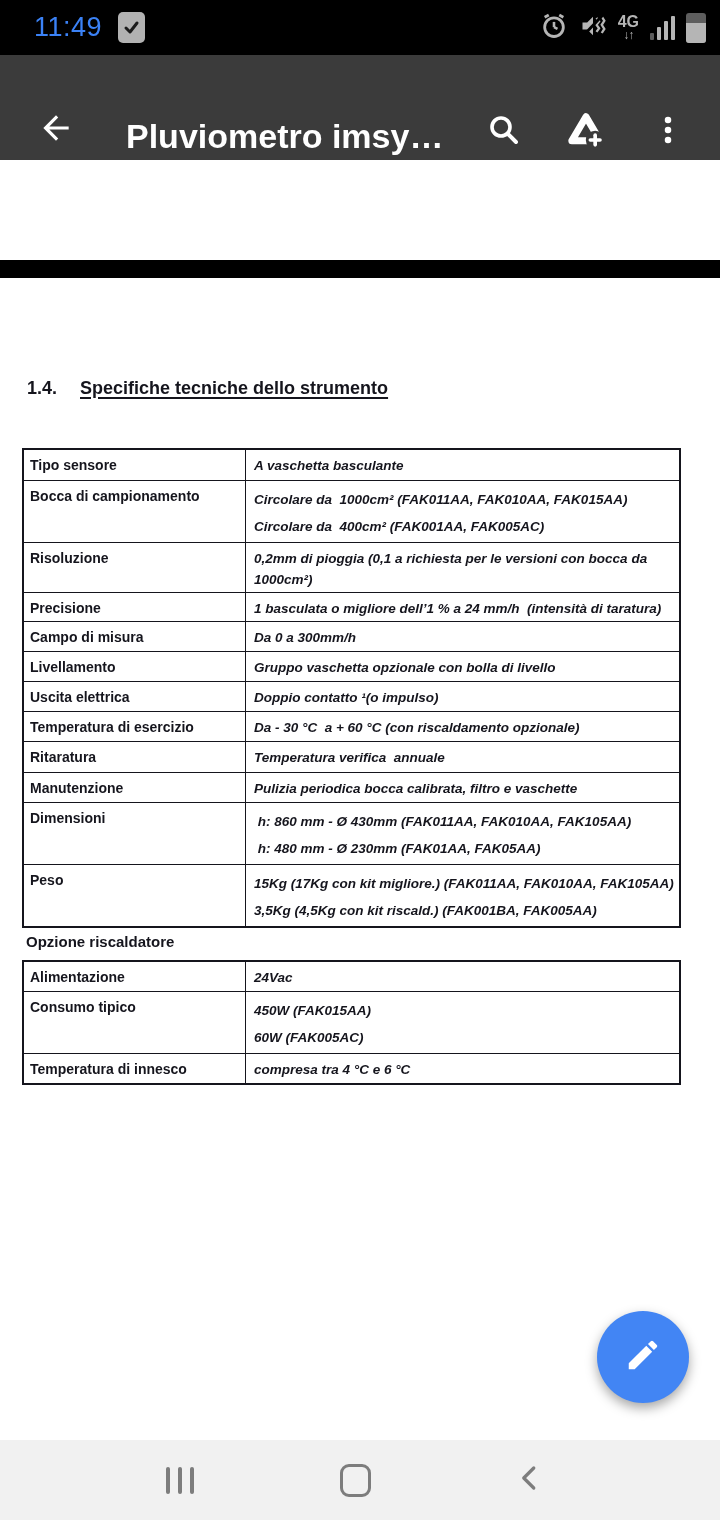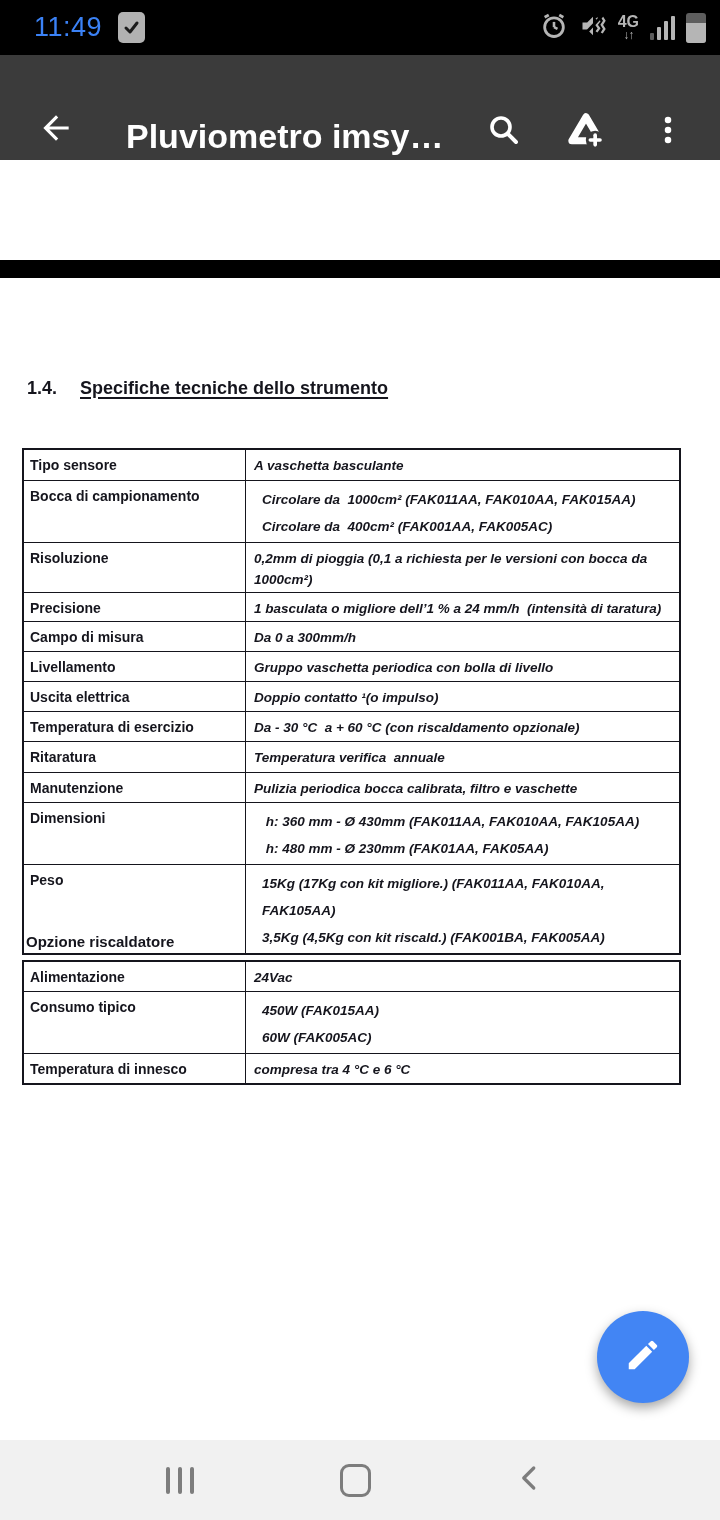--- a/index.html
+++ b/index.html
@@ -49,21 +49,21 @@
   .t1{top:170px;}
   .t2{top:682px;}
   .heater-head{position:absolute;left:26px;top:655px;font-size:15px;font-weight:bold;}
   .trow{display:flex;border-top:1.5px solid #15151d;box-sizing:border-box;}
   .trow:first-child{border-top:none;}
   .tlabel{width:222px;flex:0 0 222px;border-right:1.5px solid #15151d;box-sizing:border-box;
     font-size:14px;font-weight:bold;padding:6px 4px 2px 6px;line-height:18px;}
   .tvalue{flex:1 1 auto;box-sizing:border-box;font-size:13.5px;font-weight:bold;font-style:italic;
     padding:5px 2px 2px 8px;}
   .vline{white-space:pre-wrap;line-height:21px;}
-  .multi .vline{line-height:27px;margin-left:8px;}
+  .multi .vline{line-height:27px;}
   
   .fab{position:absolute;left:597px;top:1311px;width:92px;height:92px;border-radius:50%;
     background:#4285f4;display:flex;align-items:center;justify-content:center;
     box-shadow:0 5px 12px rgba(0,0,0,.35);}
   
   .nav-bar{position:absolute;left:0;top:1440px;width:720px;height:80px;background:#f1f1f1;
     display:flex;align-items:center;justify-content:space-between;box-sizing:border-box;
     padding:0 160px 0 150px;}
   .nav-btn{width:60px;height:60px;display:flex;align-items:center;justify-content:center;}
   .recents{display:flex;gap:8px;}
@@ -187,21 +187,21 @@
     </div>
     <div class="trow" style="min-height:30px">
       <div class="tlabel">Campo di misura</div>
       <div class="tvalue">
           <div class="vline">Da 0 a 300mm/h</div>
         </div>
     </div>
     <div class="trow" style="min-height:30px">
       <div class="tlabel">Livellamento</div>
       <div class="tvalue">
-          <div class="vline">Gruppo vaschetta periodica con bolla di livello</div>
+          <div class="vline">Gruppo vaschetta opzionale con bolla di livello</div>
         </div>
     </div>
     <div class="trow" style="min-height:30px">
       <div class="tlabel">Uscita elettrica</div>
       <div class="tvalue">
           <div class="vline">Doppio contatto ¹(o impulso)</div>
         </div>
     </div>
     <div class="trow" style="min-height:30px">
       <div class="tlabel">Temperatura di esercizio</div>
@@ -217,21 +217,21 @@
     </div>
     <div class="trow" style="min-height:30px">
       <div class="tlabel">Manutenzione</div>
       <div class="tvalue">
           <div class="vline">Pulizia periodica bocca calibrata, filtro e vaschette</div>
         </div>
     </div>
     <div class="trow multi" style="min-height:53px">
       <div class="tlabel">Dimensioni</div>
       <div class="tvalue">
-        <div class="vline"> h: 360 mm - Ø 430mm (FAK011AA, FAK010AA, FAK105AA)</div>
+        <div class="vline"> h: 860 mm - Ø 430mm (FAK011AA, FAK010AA, FAK105AA)</div>
         <div class="vline"> h: 480 mm - Ø 230mm (FAK01AA, FAK05AA)</div>
       </div>
     </div>
     <div class="trow multi" style="min-height:56px">
       <div class="tlabel">Peso</div>
       <div class="tvalue">
         <div class="vline">15Kg (17Kg con kit migliore.) (FAK011AA, FAK010AA, FAK105AA)</div>
         <div class="vline">3,5Kg (4,5Kg con kit riscald.) (FAK001BA, FAK005AA)</div>
       </div>
     </div>

